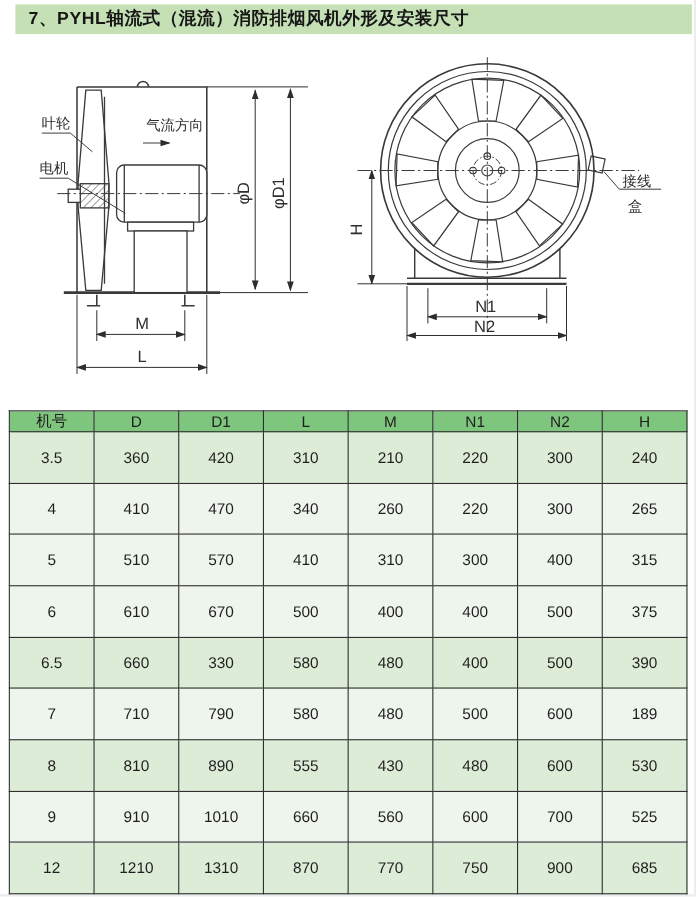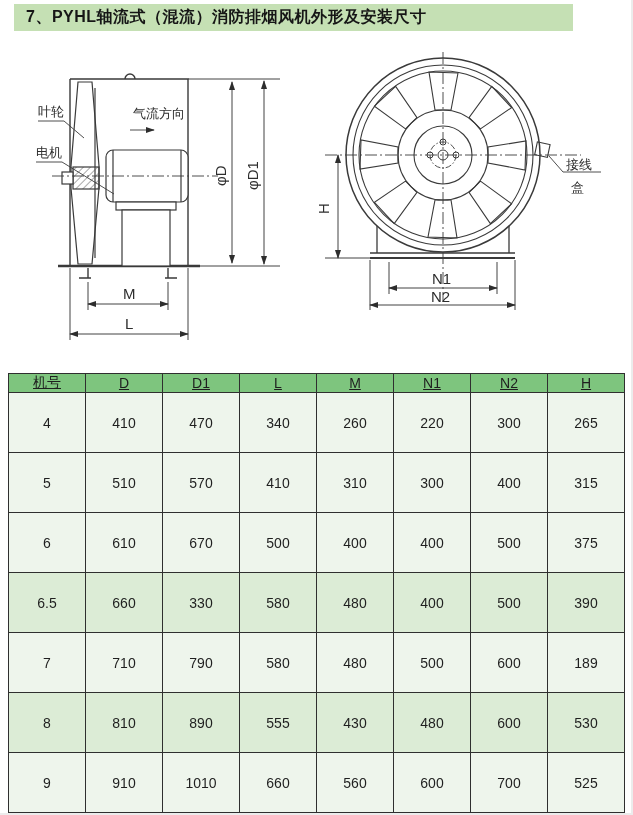--- a/index.html
+++ b/index.html
@@ -15,21 +15,21 @@
   html,body{width:633px;height:815px;}
   body{
     font-family:"Liberation Sans","DejaVu Sans",sans-serif;
     background:#ffffff;
     position:relative;
     overflow:hidden;
     color:var(--ink);
   }
   .page{position:absolute;inset:0;background:#fff;box-shadow:inset -2px -2px 0 #ececec;}
   .title-bar{
-    position:absolute;left:14px;top:4px;width:559px;height:27px;
+    position:absolute;left:14px;top:4px;width:615px;height:27px;
     background:var(--title-bg);
     display:flex;align-items:center;
   }
   .title-bar span{
     font-size:16px;font-weight:bold;color:#161616;padding-left:12px;letter-spacing:0.5px;
   }
   .svg-wrap{position:absolute;}
   #side-view{left:18px;top:48px;}
   #front-view{left:313px;top:42px;}
   svg text{font-family:"Liberation Sans","DejaVu Sans",sans-serif;fill:#2d2d2d;}
@@ -38,21 +38,21 @@
   .dims-table{
     position:absolute;left:8px;top:373px;width:617px;height:440px;
     border-collapse:collapse;table-layout:fixed;
     font-size:14px;text-align:center;
   }
   .dims-table th,.dims-table td{
     border:1.5px solid var(--border);
     font-weight:normal;color:#1f1f1f;
     padding:0;vertical-align:middle;
   }
-  .dims-table thead th{background:var(--header-bg);text-decoration:underline;}
+  .dims-table thead th{background:var(--header-bg);}
   .row-green td{background:var(--row-green);}
   .row-light td{background:var(--row-light);}
 </style>
 </head>
 <body>
 
 <div class="page">
 
   <div class="title-bar">
     <span>7、PYHL轴流式（混流）消防排烟风机外形及安装尺寸</span>
@@ -183,20 +183,30 @@
         <th>D</th>
         <th>D1</th>
         <th>L</th>
         <th>M</th>
         <th>N1</th>
         <th>N2</th>
         <th>H</th>
       </tr>
     </thead>
     <tbody>
+        <tr class="row-green">
+          <td>3.5</td>
+          <td>360</td>
+          <td>420</td>
+          <td>310</td>
+          <td>210</td>
+          <td>220</td>
+          <td>300</td>
+          <td>240</td>
+        </tr>
         <tr class="row-light">
           <td>4</td>
           <td>410</td>
           <td>470</td>
           <td>340</td>
           <td>260</td>
           <td>220</td>
           <td>300</td>
           <td>265</td>
         </tr>
@@ -253,16 +263,26 @@
         <tr class="row-light">
           <td>9</td>
           <td>910</td>
           <td>1010</td>
           <td>660</td>
           <td>560</td>
           <td>600</td>
           <td>700</td>
           <td>525</td>
         </tr>
+        <tr class="row-green">
+          <td>12</td>
+          <td>1210</td>
+          <td>1310</td>
+          <td>870</td>
+          <td>770</td>
+          <td>750</td>
+          <td>900</td>
+          <td>685</td>
+        </tr>
       </tbody>
   </table>
 
 </div>
 
 </body></html>

